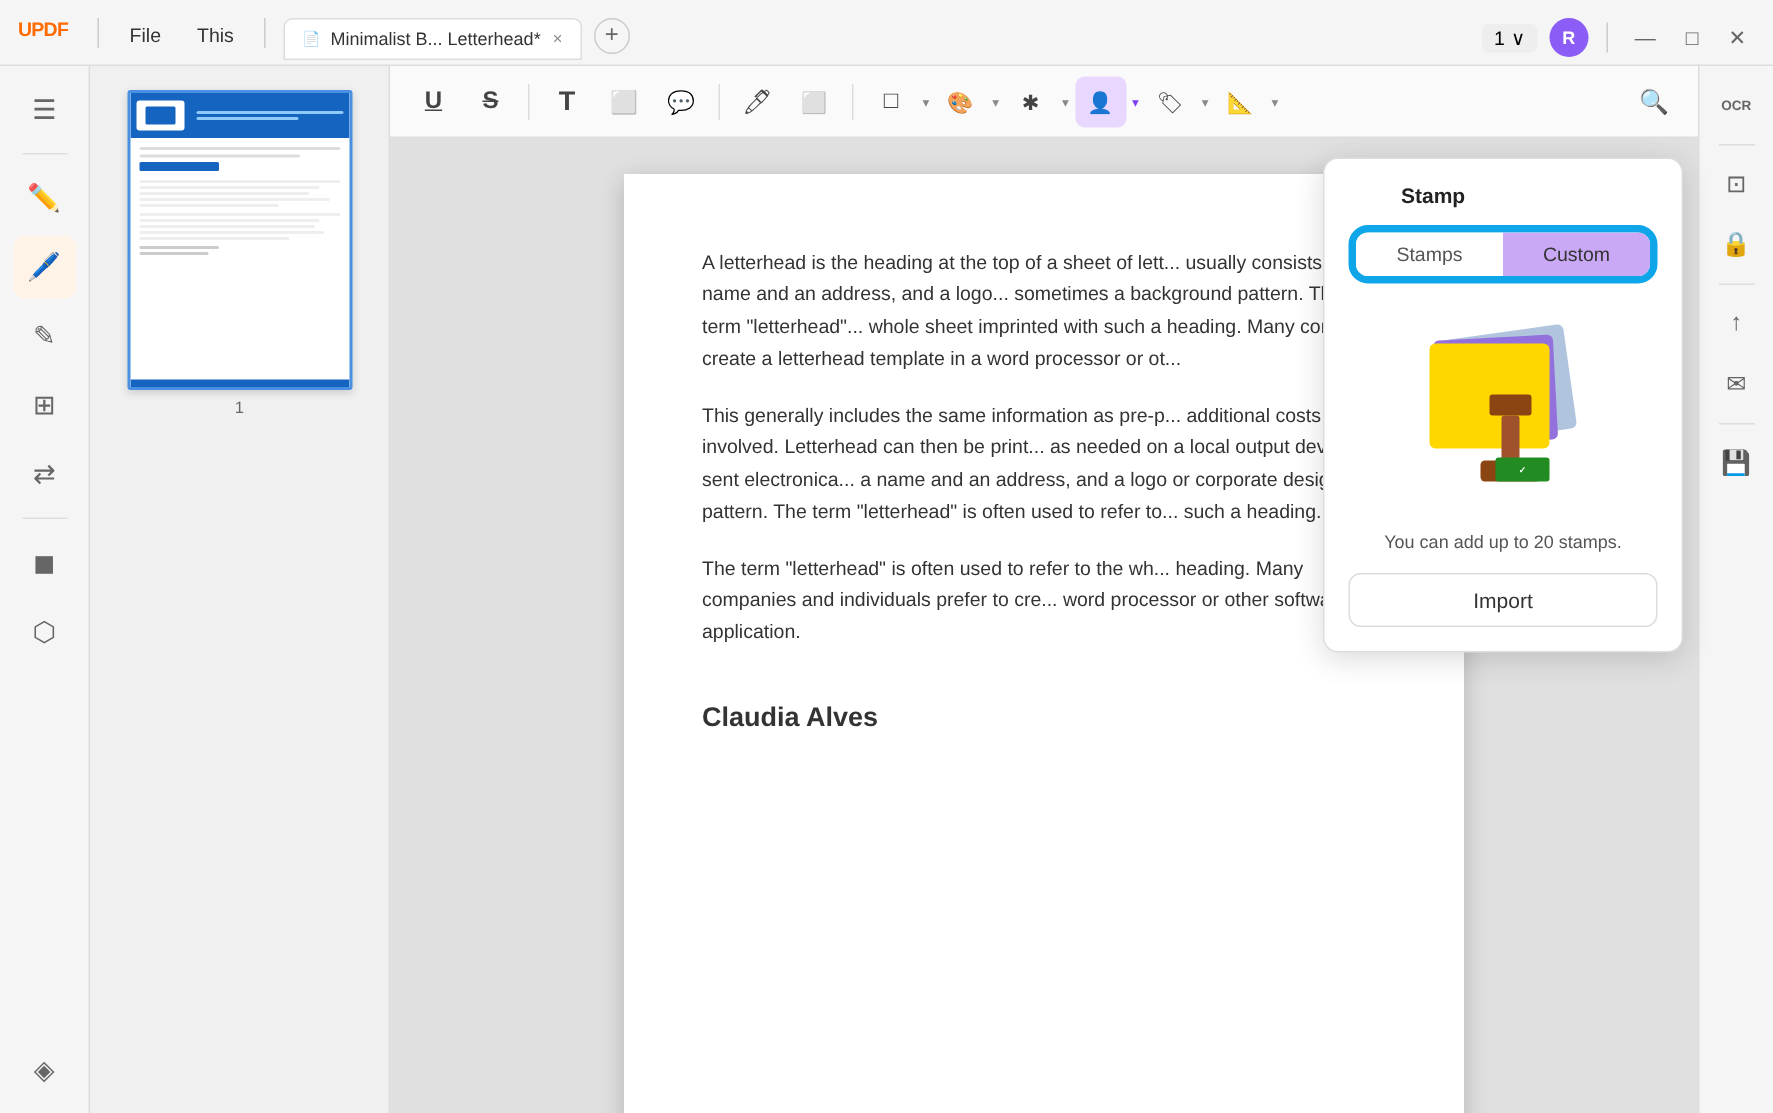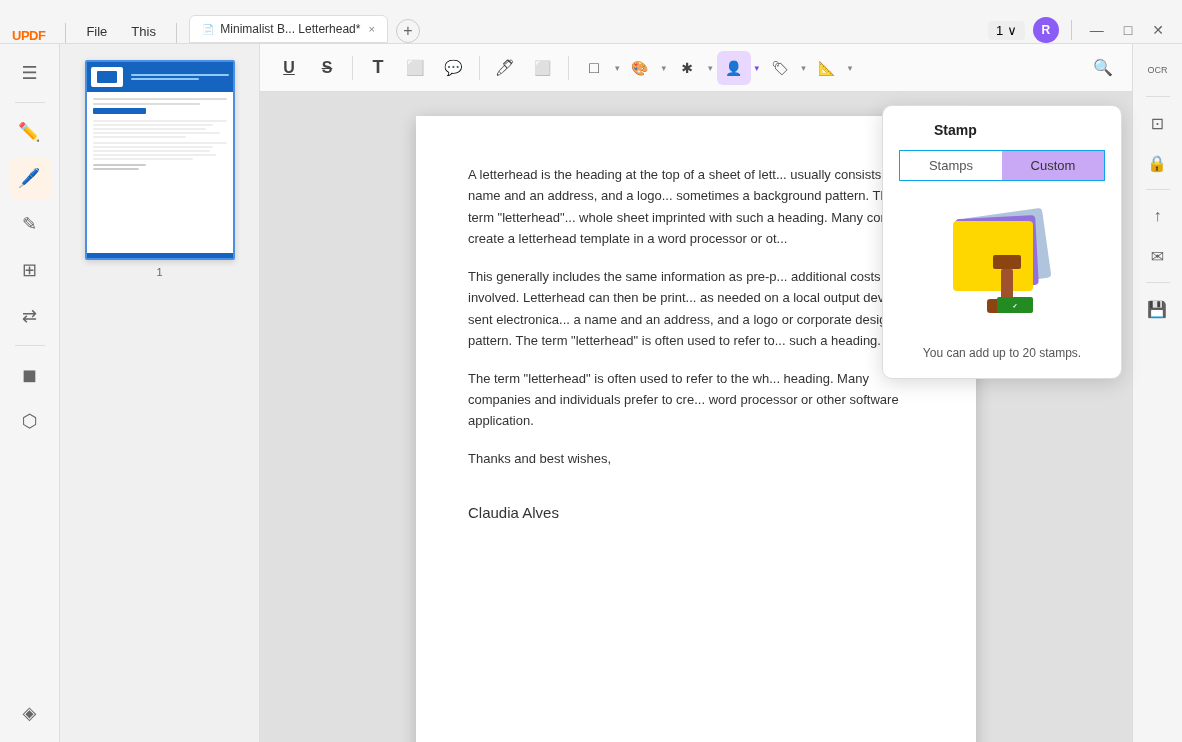--- a/index.html
+++ b/index.html
@@ -1,22 +1,22 @@
 <!DOCTYPE html>
 <html><head>
   <meta charset="utf-8">
   <style>
     * { box-sizing: border-box; margin: 0; padding: 0; }
     body { font-family: -apple-system, BlinkMacSystemFont, 'Segoe UI', sans-serif; background: #f0f0f0; width: 1182px; height: 742px; overflow: hidden; display: flex; flex-direction: column; }
 
     
     .titlebar {
-      display: flex; align-items: flex-end; height: 44px;
+      display: flex; align-items: flex-start; height: 44px;
       background: #f5f5f5; border-bottom: 1px solid #ddd;
-      padding: 0 12px; gap: 8px; flex-shrink: 0;
+      padding: 12px 12px; gap: 8px; flex-shrink: 0;
     }
     .logo { display: flex; align-items: center; gap: 4px; margin-right: 8px; }
     .logo-text { font-size: 13px; font-weight: 700; color: #ff6b00; letter-spacing: -0.5px; }
     .titlebar-divider { width: 1px; height: 20px; background: #ccc; margin: 0 4px; }
     .menu-item { font-size: 13px; color: #333; padding: 4px 8px; cursor: pointer; border-radius: 4px; }
     .tab { display: flex; align-items: center; gap: 6px; background: #fff; border: 1px solid #ddd; border-radius: 6px 6px 0 0; padding: 6px 12px; font-size: 12px; color: #333; cursor: pointer; }
     .tab-icon { font-size: 10px; color: #888; }
     .tab-close { font-size: 11px; color: #888; cursor: pointer; margin-left: 2px; }
     .tab-add { width: 24px; height: 24px; border-radius: 50%; border: 1px solid #ccc; background: transparent; display: flex; align-items: center; justify-content: center; font-size: 16px; color: #666; cursor: pointer; }
     .titlebar-right { margin-left: auto; display: flex; align-items: center; gap: 8px; }
@@ -78,21 +78,21 @@
     
     .pdf-area {
       flex: 1; display: flex; justify-content: center; align-items: flex-start;
       padding: 24px; overflow: auto; background: #e0e0e0;
     }
     .pdf-page {
       width: 560px; min-height: 650px; background: white; box-shadow: 0 4px 16px rgba(0,0,0,0.2);
       padding: 48px 52px; font-size: 13px; line-height: 1.6; color: #222;
     }
     .pdf-page p { margin-bottom: 16px; color: #333; font-size: 13px; line-height: 1.65; }
-    .pdf-page .signature-name { font-weight: 400; font-size: 15px; margin-top: 32px; }
+    .pdf-page .signature-name { font-weight: 700; font-size: 18px; margin-top: 32px; }
     .pdf-page .signature-title { font-size: 13px; color: #333; }
 
     
     .right-sidebar {
       width: 50px; background: #f5f5f5; border-left: 1px solid #ddd;
       display: flex; flex-direction: column; align-items: center;
       padding: 8px 0; gap: 4px; flex-shrink: 0;
     }
     .right-icon {
       width: 36px; height: 36px; display: flex; align-items: center; justify-content: center;
@@ -101,21 +101,21 @@
     .right-divider { width: 24px; height: 1px; background: #ddd; margin: 4px 0; }
 
     
     .stamp-panel {
       position: absolute; top: 105px; right: 60px; width: 240px;
       background: white; border: 1px solid #ddd; border-radius: 10px;
       box-shadow: 0 4px 20px rgba(0,0,0,0.15); z-index: 100; padding: 16px;
       display: flex; flex-direction: column; gap: 12px;
     }
     .stamp-title { font-size: 14px; font-weight: 600; color: #222; margin-left: 35px; }
-    .stamp-tabs { display: flex; border: 1px solid #0ea5e9; border-radius: 0; overflow: hidden; }
+    .stamp-tabs { display: flex; border: 5px solid #0ea5e9; border-radius: 13px; overflow: hidden; }
     .stamp-tab {
       flex: 1; padding: 7px 0; text-align: center; font-size: 13px;
       cursor: pointer; background: white; color: #555;
     }
     .stamp-tab.active { background: #c9a8f5; color: #333; font-weight: 500; }
     .stamp-visual {
       display: flex; flex-direction: column; align-items: center; justify-content: center;
       height: 140px; position: relative;
     }
     .stamp-img-group {
@@ -274,29 +274,28 @@
       <div style="margin-left:auto;">
         <div class="tool-btn">🔍</div>
       </div>
     </div>
 
     <div class="pdf-area">
       <div class="pdf-page">
         <p>A letterhead is the heading at the top of a sheet of lett... usually consists of a name and an address, and a logo... sometimes a background pattern. The term "letterhead"... whole sheet imprinted with such a heading. Many com... create a letterhead template in a word processor or ot...</p>
         <p>This generally includes the same information as pre-p... additional costs involved. Letterhead can then be print... as needed on a local output device or sent electronica... a name and an address, and a logo or corporate desig... pattern. The term "letterhead" is often used to refer to... such a heading.</p>
         <p>The term "letterhead" is often used to refer to the wh... heading. Many companies and individuals prefer to cre... word processor or other software application.</p>
-        <p>Thanks and best wishes,</p>
         <p class="signature-name">Claudia Alves</p>
       </div>
     </div>
 
   </div>
 
   <div class="right-sidebar">
-    <div class="right-icon" style="font-size:9px;font-weight:400;color:#666;">OCR</div>
+    <div class="right-icon" style="font-size:9px;font-weight:700;color:#666;">OCR</div>
     <div class="right-divider"></div>
     <div class="right-icon">⊡</div>
     <div class="right-icon">🔒</div>
     <div class="right-divider"></div>
     <div class="right-icon">↑</div>
     <div class="right-icon">✉</div>
     <div class="right-divider"></div>
     <div class="right-icon">💾</div>
   </div>
 
@@ -320,13 +319,14 @@
         <div class="stamp-top"></div>
         <div class="stamp-pole"></div>
         <div class="stamp-base"></div>
         <div class="stamp-face">✓</div>
       </div>
     </div>
   </div>
 
   <div class="stamp-caption">You can add up to 20 stamps.</div>
 
+  <button class="btn-import">Import</button>
 </div>
 
 </body></html>

